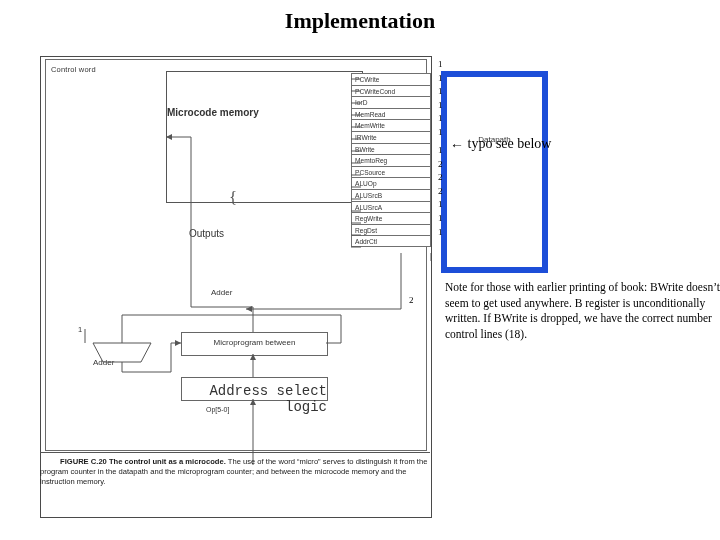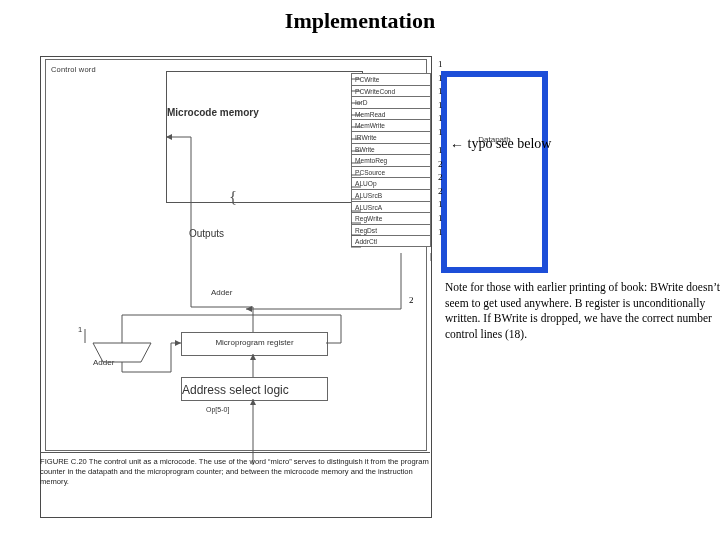--- a/index.html
+++ b/index.html
@@ -36,35 +36,35 @@
 
   .input-lbl{position:absolute;left:170px;top:231px;font-size:8px;font-family:"Liberation Sans",sans-serif;color:#333;}
 
   .adder-lbl{position:absolute;left:52px;top:301px;font-size:8px;font-family:"Liberation Sans",sans-serif;color:#333;}
   .s-lbl{position:absolute;left:37px;top:268px;font-size:7.5px;font-family:"Liberation Sans",sans-serif;color:#333;}
 
   .mpc{position:absolute;left:140px;top:275px;width:145px;height:22px;border:1px solid #666;background:#fff;}
   .mpc .lbl{position:absolute;left:0;top:5px;width:145px;text-align:center;font-size:8px;font-family:"Liberation Sans",sans-serif;color:#333;}
 
   .asl{position:absolute;left:140px;top:320px;width:145px;height:22px;border:1px solid #666;background:#fff;}
-  .asl .lbl{position:absolute;left:0;top:5px;width:145px;text-align:left;font-size:12px;font-family:Liberation Sans, sans-serif;color:#333;}
+  .asl .lbl{position:absolute;left:0;top:5px;width:145px;text-align:right;font-size:14px;font-family:Liberation Mono, monospace;color:#333;}
 
   .op-lbl{position:absolute;left:165px;top:349px;font-size:7px;font-family:"Liberation Sans",sans-serif;color:#333;}
 
   .ir{position:absolute;left:150px;top:408px;width:125px;height:36px;border:1px solid #666;background:#fff;}
   .ir .l1{position:absolute;left:0;top:7px;width:125px;text-align:center;font-size:8px;font-family:"Liberation Sans",sans-serif;color:#333;}
   .ir .l2{position:absolute;left:0;top:19px;width:125px;text-align:center;font-size:8px;font-family:"Liberation Sans",sans-serif;color:#333;}
 
   .two-lbl{position:absolute;left:368px;top:238px;font-size:9px;font-family:"Liberation Serif",serif;color:#000;}
 
   svg.wires{position:absolute;left:0;top:0;width:390px;height:460px;pointer-events:none;}
 
   
   .caption{position:absolute;left:40px;top:457px;width:390px;font-size:7.6px;line-height:10px;font-family:"Liberation Sans",sans-serif;color:#1a1a1a;}
-  .caption b{font-weight:normal;}
+  .caption b{font-weight:bold;padding-left:20px;}
   .cap-rule{position:absolute;left:40px;top:452px;width:390px;height:1px;background:#555;}
 
   
   .note1{position:absolute;left:560px;top:62px;width:160px;font-size:11.5px;line-height:15.5px;font-family:"Liberation Serif",serif;color:#000;}
   .note2{position:absolute;left:445px;top:280px;width:280px;font-size:11.5px;line-height:15.5px;font-family:"Liberation Serif",serif;color:#000;}
 </style>
 </head>
 <body>
 
 <div class="slide">
@@ -100,21 +100,21 @@
         <div class="sig">RegWrite</div>
         <div class="sig">RegDst</div>
         <div class="sig">AddrCtl</div>
       </div>
 
       <div class="input-lbl">Adder</div>
       <div class="s-lbl">1</div>
       <div class="adder-lbl">Adder</div>
 
       <div class="mpc">
-        <div class="lbl">Microprogram register</div>
+        <div class="lbl">Microprogram between</div>
       </div>
 
       <div class="asl">
         <div class="lbl">Address select logic</div>
       </div>
 
       <div class="op-lbl">Op[5-0]</div>
 
 
       <div class="two-lbl">2</div>

